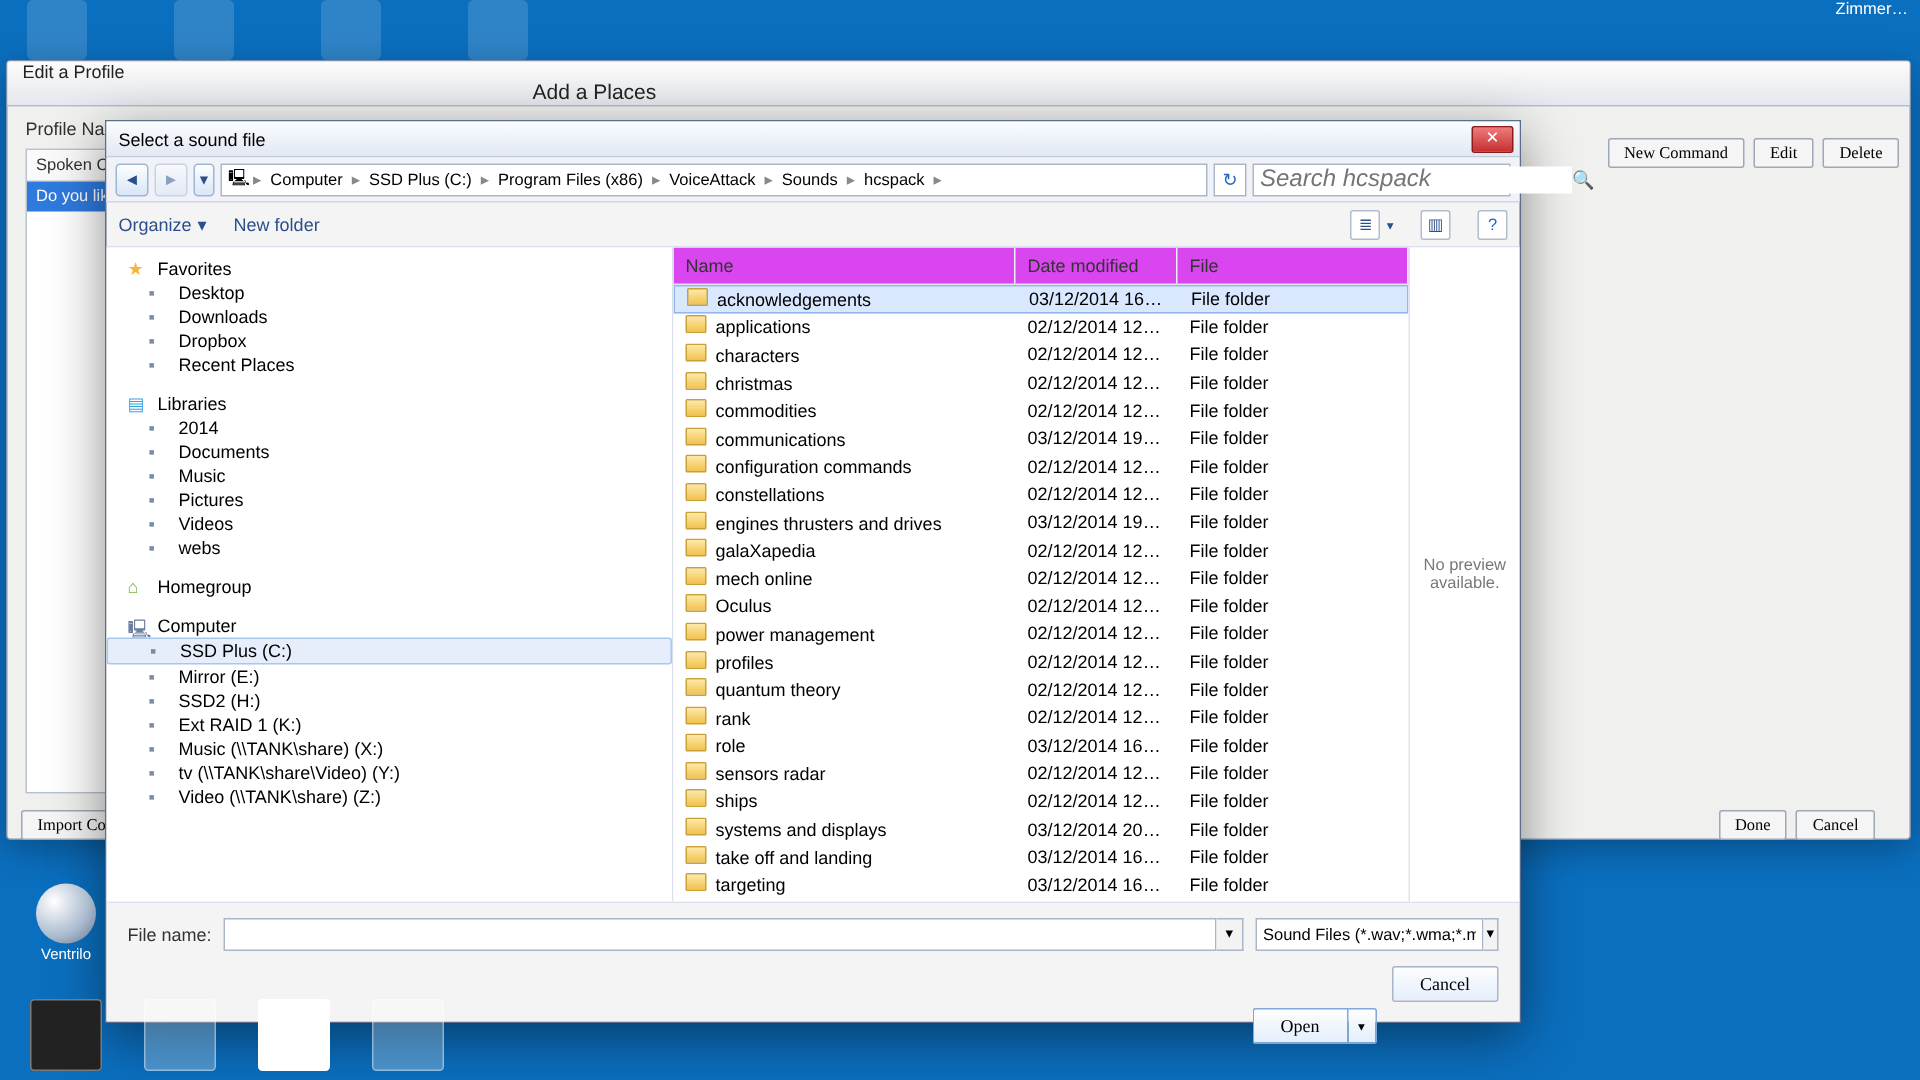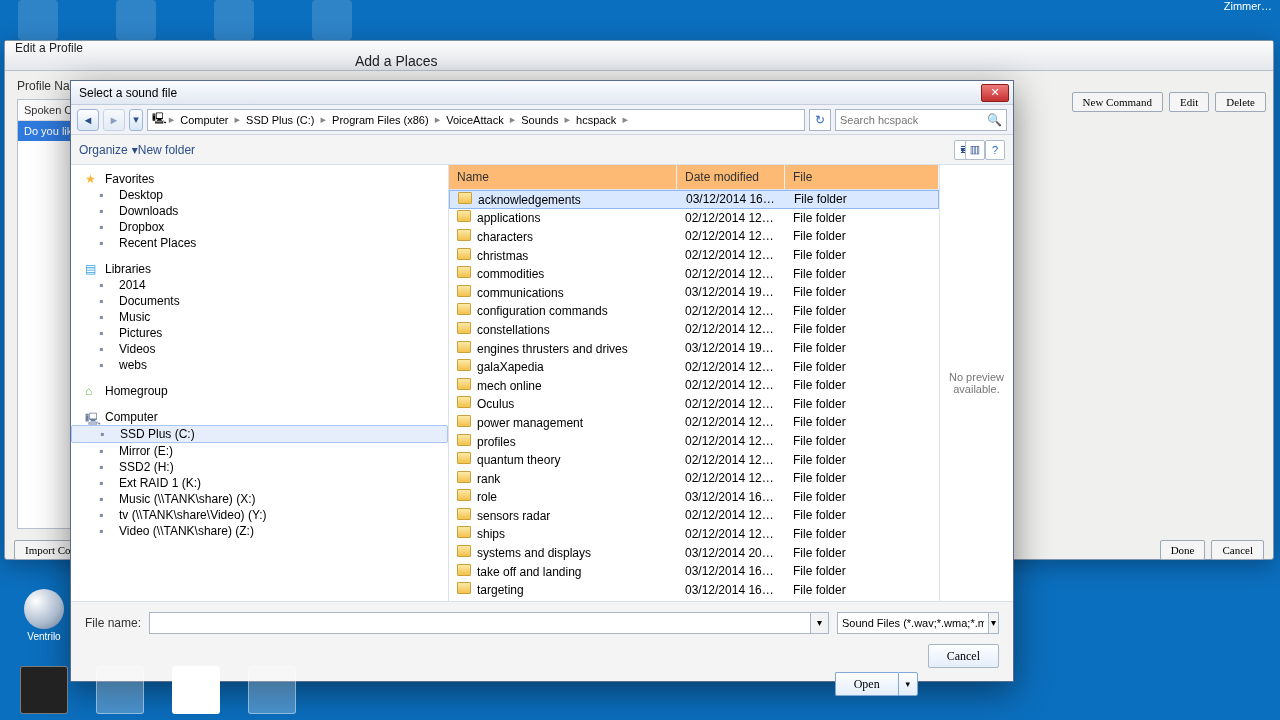--- a/index.html
+++ b/index.html
@@ -15,21 +15,21 @@
 
 .edit-window { position:absolute; top:40px; left:4px; width:1270px; height:520px;
   background:#f0f0ef; border:1px solid #7d93b0; border-radius:3px; box-shadow:0 6px 24px rgba(0,0,0,.3); }
 .edit-titlebar { height:30px; display:flex; align-items:flex-start; padding:0 10px;
   background:linear-gradient(#fcfcfc,#e4e7ec); border-bottom:1px solid #b5becb; font-size:12px; color:#222; }
 .edit-body { padding:8px 12px; font-size:12px; color:#333; }
 .profname-row { display:flex; align-items:center; gap:6px; margin-bottom:6px; }
 .add-cmd-label { position:absolute; top:12px; left:350px; color:#222; font-size:14px; }
 .right-buttons { position:absolute; top:92px; right:14px; display:flex; gap:6px; }
 .right-buttons button, .bottom-buttons button { font:11px "Segoe UI"; background:#f5f5f5; border:1px solid #9da8b8; padding:3px 10px; border-radius:2px; }
-.bottom-buttons { position:absolute; top:540px; right:16px; display:flex; gap:6px; }
+.bottom-buttons { position:absolute; top:540px; right:30px; display:flex; gap:6px; }
 
 .edit-list { margin-top:4px; border:1px solid #b8c1cf; background:#fff; width:580px; height:430px; }
 .edit-list-head { font-size:11px; padding:4px 6px; border-bottom:1px solid #ddd; background:#fafafa; }
 .edit-list-row { font-size:11px; padding:4px 6px; background:#2f7adf; color:#fff; }
 .import-btn { position:absolute; top:540px; left:14px; }
 .import-btn button{font:11px "Segoe UI"; background:#f5f5f5; border:1px solid #9da8b8; padding:3px 10px; border-radius:2px;}
 
 
 .dialog { position:absolute; top:80px; left:70px; width:944px; height:602px;
   background:#f4f4f4; border:1px solid #5a6e8c; box-shadow:0 10px 34px rgba(0,0,0,.45); }
@@ -41,40 +41,40 @@
 
 .addrbar { height:30px; display:flex; align-items:center; padding:0 6px; gap:4px; border-bottom:1px solid #d0d6e0; background:#f0f2f7; }
 .navbtn { width:22px; height:22px; border:1px solid #9fb5d4; border-radius:3px; background:linear-gradient(#fdfeff,#d8e6f7);
   display:flex; align-items:center; justify-content:center; font-size:11px; color:#2b4f8a; cursor:pointer; }
 .breadcrumbs { flex:1; height:22px; border:1px solid #a9b6c8; background:#fff; display:flex; align-items:center; font-size:11px;
   padding:0 4px; gap:2px; overflow:hidden; }
 .crumb { padding:0 4px; cursor:pointer; white-space:nowrap; }
 .crumb-sep { color:#888; }
 .refresh { width:22px; height:22px; border:1px solid #a9b6c8; background:#fff; display:flex; align-items:center; justify-content:center; font-size:12px; color:#2b67b7; cursor:pointer; }
 .searchbox { width:172px; height:22px; border:1px solid #a9b6c8; background:#fff; display:flex; align-items:center; padding:0 4px; }
-.searchbox input { border:0; outline:0; flex:1; font-size:11px; color:#555; }
+.searchbox input { border:0; outline:0; flex:1; font-size:16px; color:#555; font-style:italic; }
 .searchbox .mag { color:#2b67b7; font-size:12px; }
 
-.toolbar { height:30px; display:flex; align-items:center; padding:0 8px; border-bottom:1px solid #dbe1ea; font-size:12px; color:#2b4f8a; }
+.toolbar { height:30px; display:flex; align-items:center; padding:0 8px; gap:18px; border-bottom:1px solid #dbe1ea; font-size:12px; color:#2b4f8a; }
 .toolbar .tb-item { cursor:pointer; display:flex; align-items:center; gap:4px; }
 .toolbar .spacer { flex:1; }
 .tb-icon { width:20px; height:20px; border:1px solid #b0bdce; border-radius:2px; background:#fff; cursor:pointer; display:flex; align-items:center; justify-content:center; font-size:11px; }
 
 .content { display:flex; height:436px; }
 .navpane { width:378px; border-right:1px solid #dbe1ea; background:#fff; overflow:auto; padding:6px 0; font-size:12px; position:relative; }
 .navpane .group { margin-bottom:10px; }
 .navpane .item { display:flex; align-items:center; gap:6px; padding:1px 8px 1px 28px; cursor:pointer; }
 .navpane .item.head { padding-left:14px; font-weight:400; }
 .navpane .item.sel { background:#e6eefc; border:1px solid #a8c6f2; border-radius:2px; }
 .nav-ico { width:14px; height:14px; display:inline-block; }
 .ico-star{color:#f5b63a} .ico-lib{color:#38a4e8} .ico-home{color:#7bb04b} .ico-comp{color:#6d7fa0} .ico-disk{color:#7a8ba5}
 
 .filepane { flex:1; background:#fff; display:flex; position:relative; }
 .filetable { flex:1; overflow:auto; font-size:12px; }
-.ft-head { display:flex; border-bottom:1px solid #e0e5ec; position:sticky; top:0; background:#fdba74; }
+.ft-head { display:flex; border-bottom:1px solid #e0e5ec; position:sticky; top:0; background:#d946ef; }
 .ft-head div { padding:5px 8px; color:#333; font-size:12px; border-right:1px solid #eef1f6; }
 .col-name{ width:228px } .col-date{ width:108px } .col-type{ flex:1 }
 .ft-row { display:flex; align-items:center; height:18.6px; cursor:default; }
 .ft-row.sel { background:#d9e8ff; border:1px solid #8fb8f0; }
 .ft-row .cell { padding:0 8px; overflow:hidden; white-space:nowrap; text-overflow:ellipsis; }
 .ft-row .fld-ico { width:14px; height:12px; background:linear-gradient(#fde9a7,#f2c24e); border:1px solid #caa039; margin-right:6px; display:inline-block; border-radius:1px; }
 
 .previewpane { width:74px; border-left:1px solid #e0e5ec; display:flex; align-items:center; justify-content:center;
   color:#777; font-size:11px; text-align:center; padding:4px; }
 

